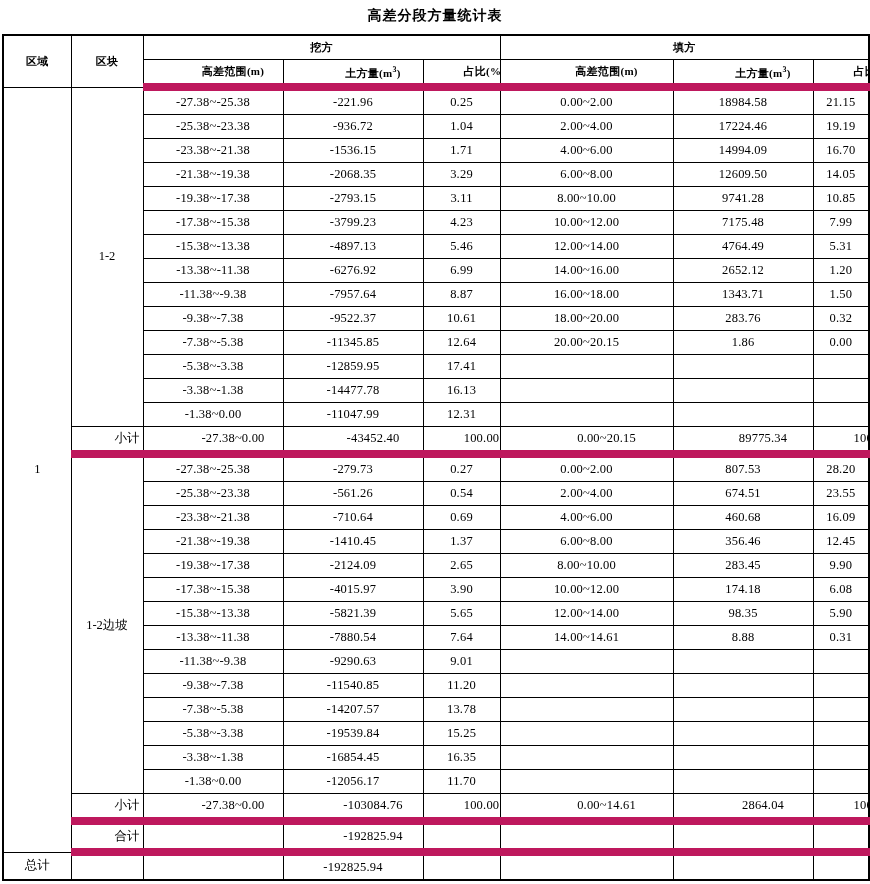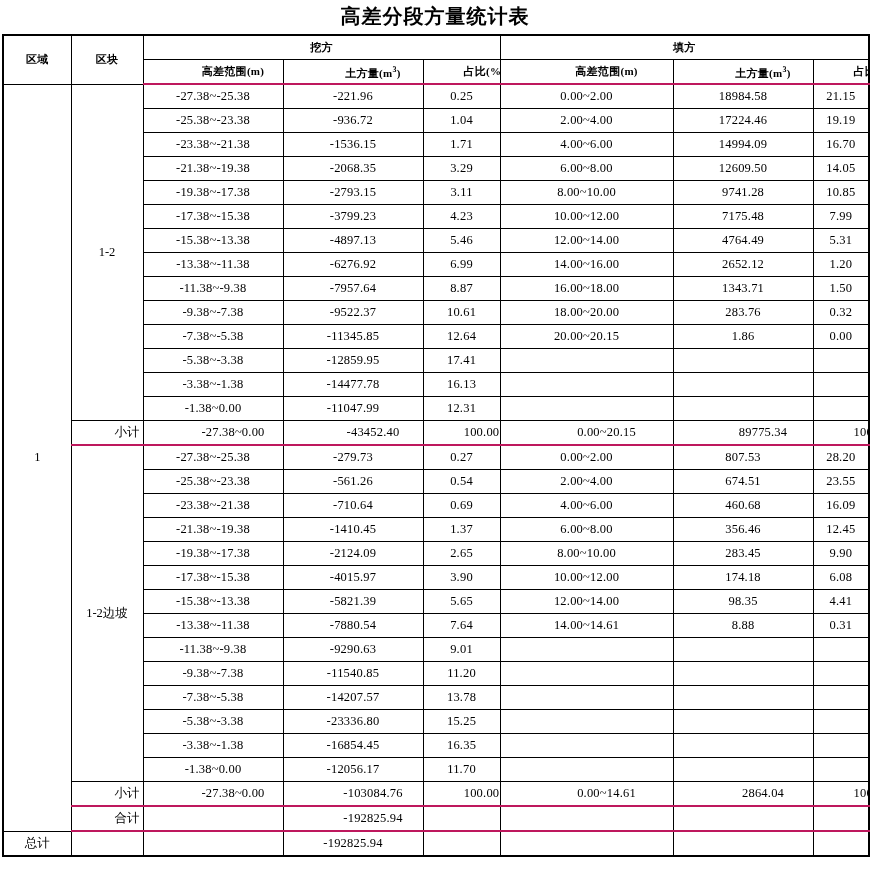--- a/index.html
+++ b/index.html
@@ -16,21 +16,21 @@
     position: relative;
   }
   #page {
     width: 870px;
     height: 884px;
     position: relative;
     box-sizing: border-box;
   }
   .title {
     text-align: center;
-    font-size: 20px;
+    font-size: 14px;
     font-weight: 700;
     letter-spacing: 1px;
     padding: 6px 0 8px 0;
     line-height: 20px;
     font-family: "Liberation Serif", "DejaVu Serif", serif;
   }
   table.vol {
     border-collapse: collapse;
     table-layout: fixed;
     width: 866px;
@@ -65,21 +65,21 @@
   }
   td.labelcell {
     font-size: 12px;
     font-weight: 700;
   }
   td.num {
     font-size: 13px;
     letter-spacing: 0.2px;
   }
   
-  tr.block-end > td, tr.block-end > th { border-bottom: 2px solid #be185d; padding-left: 40px; }
+  tr.block-end > td, tr.block-end > th { border-bottom: 8px solid #be185d; padding-left: 40px; }
   td.colsep-left { border-left: 2px solid #000; }
   .sup {
     font-size: 8px;
     vertical-align: super;
   }
   .watermark {
     position: absolute;
     right: 30px;
     bottom: 14px;
     width: 220px;
@@ -299,21 +299,21 @@
           <td class="num colsep-left">10.00~12.00</td>
           <td class="num">174.18</td>
           <td class="num">6.08</td>
         </tr>
         <tr>
           <td class="num colsep-left">-15.38~-13.38</td>
           <td class="num">-5821.39</td>
           <td class="num">5.65</td>
           <td class="num colsep-left">12.00~14.00</td>
           <td class="num">98.35</td>
-          <td class="num">4.41</td>
+          <td class="num">5.90</td>
         </tr>
         <tr>
           <td class="num colsep-left">-13.38~-11.38</td>
           <td class="num">-7880.54</td>
           <td class="num">7.64</td>
           <td class="num colsep-left">14.00~14.61</td>
           <td class="num">8.88</td>
           <td class="num">0.31</td>
         </tr>
         <tr>
@@ -335,21 +335,21 @@
         <tr>
           <td class="num colsep-left">-7.38~-5.38</td>
           <td class="num">-14207.57</td>
           <td class="num">13.78</td>
           <td class="num colsep-left"></td>
           <td class="num"></td>
           <td class="num"></td>
         </tr>
         <tr>
           <td class="num colsep-left">-5.38~-3.38</td>
-          <td class="num">-23336.80</td>
+          <td class="num">-19539.84</td>
           <td class="num">15.25</td>
           <td class="num colsep-left"></td>
           <td class="num"></td>
           <td class="num"></td>
         </tr>
         <tr>
           <td class="num colsep-left">-3.38~-1.38</td>
           <td class="num">-16854.45</td>
           <td class="num">16.35</td>
           <td class="num colsep-left"></td>

